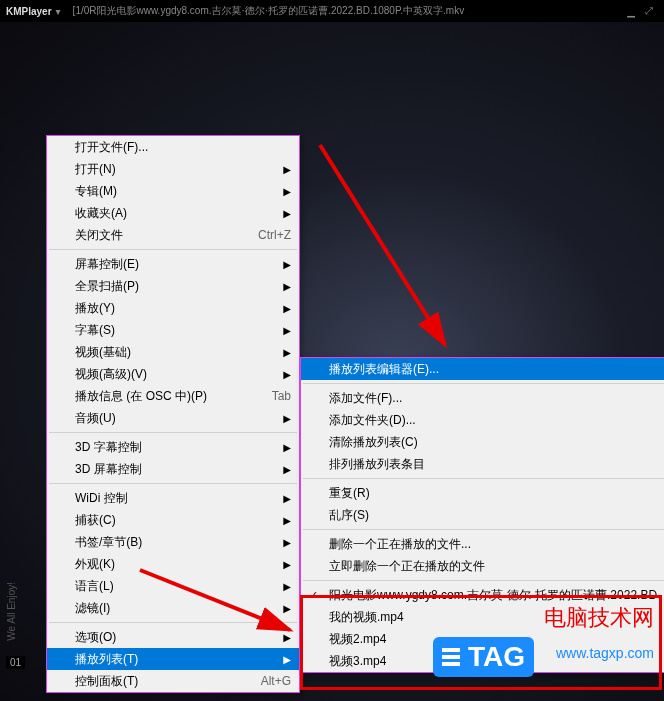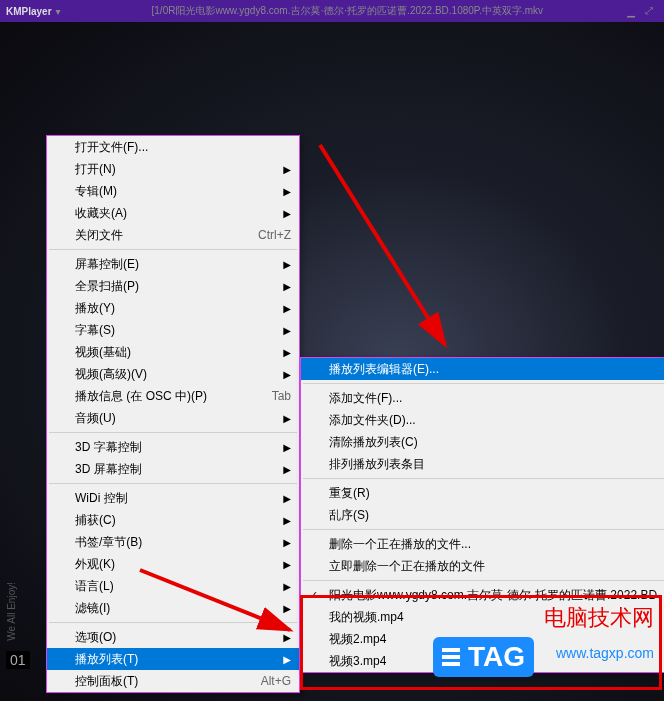--- a/index.html
+++ b/index.html
@@ -1,27 +1,27 @@
 <!DOCTYPE html>
 <html><head>
 <meta charset="utf-8">
 <style>
 * { margin: 0; padding: 0; box-sizing: border-box; font-family: "Microsoft YaHei", Arial, sans-serif; }
 body { width: 664px; height: 701px; background: #1a1a1a; position: relative; overflow: hidden; }
 
-.titlebar { height: 22px; background: #4c1d95; display: flex; align-items: center; padding: 8px 6px; color: #999; font-size: 10px; }
+.titlebar { height: 22px; background: #000000; display: flex; align-items: center; padding: 8px 6px; color: #999; font-size: 10px; }
 .titlebar .brand { color: #ddd; font-weight: bold; margin-right: 4px; }
 .titlebar .dropdown-arrow { color: #888; margin-right: 12px; }
-.titlebar .filename { color: #888; flex: 1; overflow: hidden; white-space: nowrap; text-align: center; }
+.titlebar .filename { color: #888; flex: 1; overflow: hidden; white-space: nowrap; }
 .titlebar .winbtn { width: 18px; text-align: center; color: #888; cursor: pointer; }
 
 .video-area { position: absolute; top: 22px; left: 0; right: 0; bottom: 0; background: radial-gradient(ellipse at 60% 50%, #3a4055 0%, #1a1d28 40%, #0a0a0f 100%); }
 
 .side-text { position: absolute; left: 6px; bottom: 60px; writing-mode: vertical-rl; transform: rotate(180deg); color: #555; font-size: 10px; }
-.side-badge { position: absolute; left: 6px; bottom: 32px; background: #000; color: #aaa; font-size: 14px; padding: 1px 4px; border-radius: 2px; }
+.side-badge { position: absolute; left: 6px; bottom: 32px; background: #000; color: #aaa; font-size: 10px; padding: 1px 4px; border-radius: 2px; }
 
 .menu { position: absolute; background: #f0f0f0; border: 1px solid #d946ef; box-shadow: 2px 2px 6px rgba(0,0,0,.3); font-size: 12px; color: #000; }
 .menu-main { left: 46px; top: 135px; width: 254px; }
 .menu-sub { left: 300px; top: 357px; width: 423px; }
 
 .menu-row { height: 22px; display: flex; align-items: center; padding: 0 8px 0 28px; position: relative; white-space: nowrap; }
 .menu-row.highlight { background: #0078d7; color: #fff; }
 .menu-row .shortcut { margin-left: auto; color: #666; padding-left: 20px; }
 .menu-row .arrow { position: absolute; right: 8px; font-size: 10px; }
 .menu-sep { height: 1px; background: #d0d0d0; margin: 3px 2px; }

